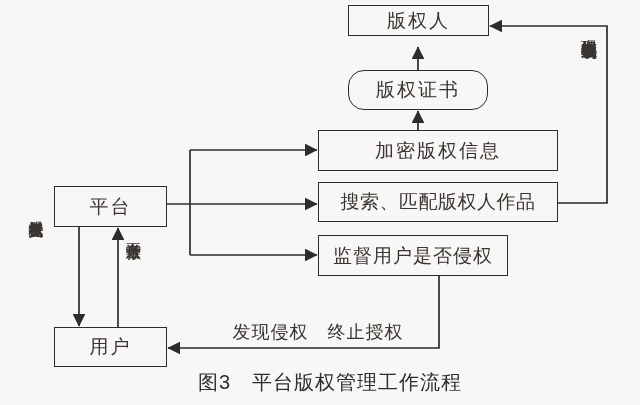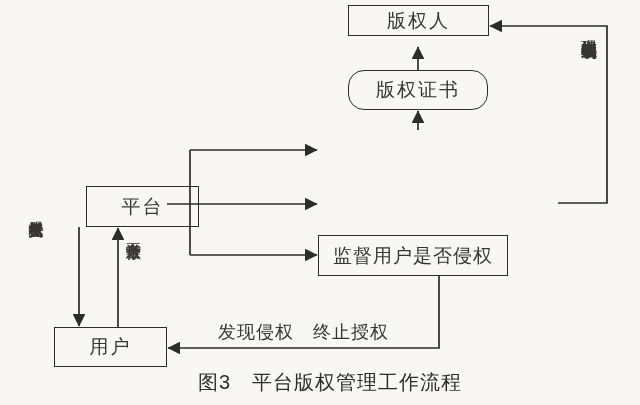--- a/index.html
+++ b/index.html
@@ -21,38 +21,38 @@
     color:#383533;
     box-sizing:border-box;
     white-space:nowrap;
   }
   
   .n-holder  {left:348px;top:5px;  width:141px;height:31px;}
   .n-cert    {left:348px;top:70px; width:140px;height:40px;border-radius:16px;}
   .n-encrypt {left:318px;top:130px;width:240px;height:41px;}
   .n-search  {left:318px;top:182px;width:240px;height:40px;letter-spacing:0.5px;}
   .n-monitor {left:318px;top:235px;width:190px;height:41px;letter-spacing:1px;}
-  .n-platform{left:54px; top:186px;width:113px;height:41px;margin-left:32px;}
+  .n-platform{left:54px; top:186px;width:113px;height:41px;}
   .n-user    {left:54px; top:327px;width:113px;height:40px;}
 
   .vlabel{
     position:absolute;
     writing-mode:vertical-rl;
     text-orientation:upright;
     white-space:nowrap;
     color:#383533;
     line-height:1;
   }
   .v-authorize{left:28px;top:210px;height:126px;font-size:15px;letter-spacing:0px;}
   .v-comply   {left:126px;top:230px;height:100px;font-size:15.5px;letter-spacing:0.5px;}
   .v-detail   {left:581px;top:27px;height:168px;font-size:16px;letter-spacing:0.5px;}
 
   .hlabel-terminate{
     position:absolute;left:218px;top:320px;width:200px;
-    text-align:left;font-size:18px;letter-spacing:1px;
+    text-align:center;font-size:18px;letter-spacing:1px;
     color:#383533;white-space:nowrap;
   }
   .caption{
     position:absolute;left:20px;top:369px;width:620px;
     text-align:center;
     font-family:"Liberation Sans","DejaVu Sans",sans-serif;
     font-size:20px;font-weight:500;letter-spacing:1px;
     color:#2f2d2b;white-space:nowrap;
   }
 </style>
@@ -78,21 +78,23 @@
       <path d="M439,276 L439,348 L168,348" marker-end="url(#arr)"></path>
       <path d="M79,227 L79,326" marker-end="url(#arr)"></path>
       <path d="M118,327 L118,228" marker-end="url(#arr)"></path>
     </g>
   </svg>
 
   <div class="node n-holder">版权人</div>
 
   <div class="node n-cert">版权证书</div>
 
+  <div class="node n-encrypt">加密版权信息</div>
 
+  <div class="node n-search">搜索、匹配版权人作品</div>
 
   <div class="node n-monitor">监督用户是否侵权</div>
 
   <div class="node n-platform">平台</div>
 
   <div class="node n-user">用户</div>
 
   <div class="vlabel v-authorize">授权提供文献服务</div>
 
   <div class="vlabel v-comply">遵守平台条款</div>

